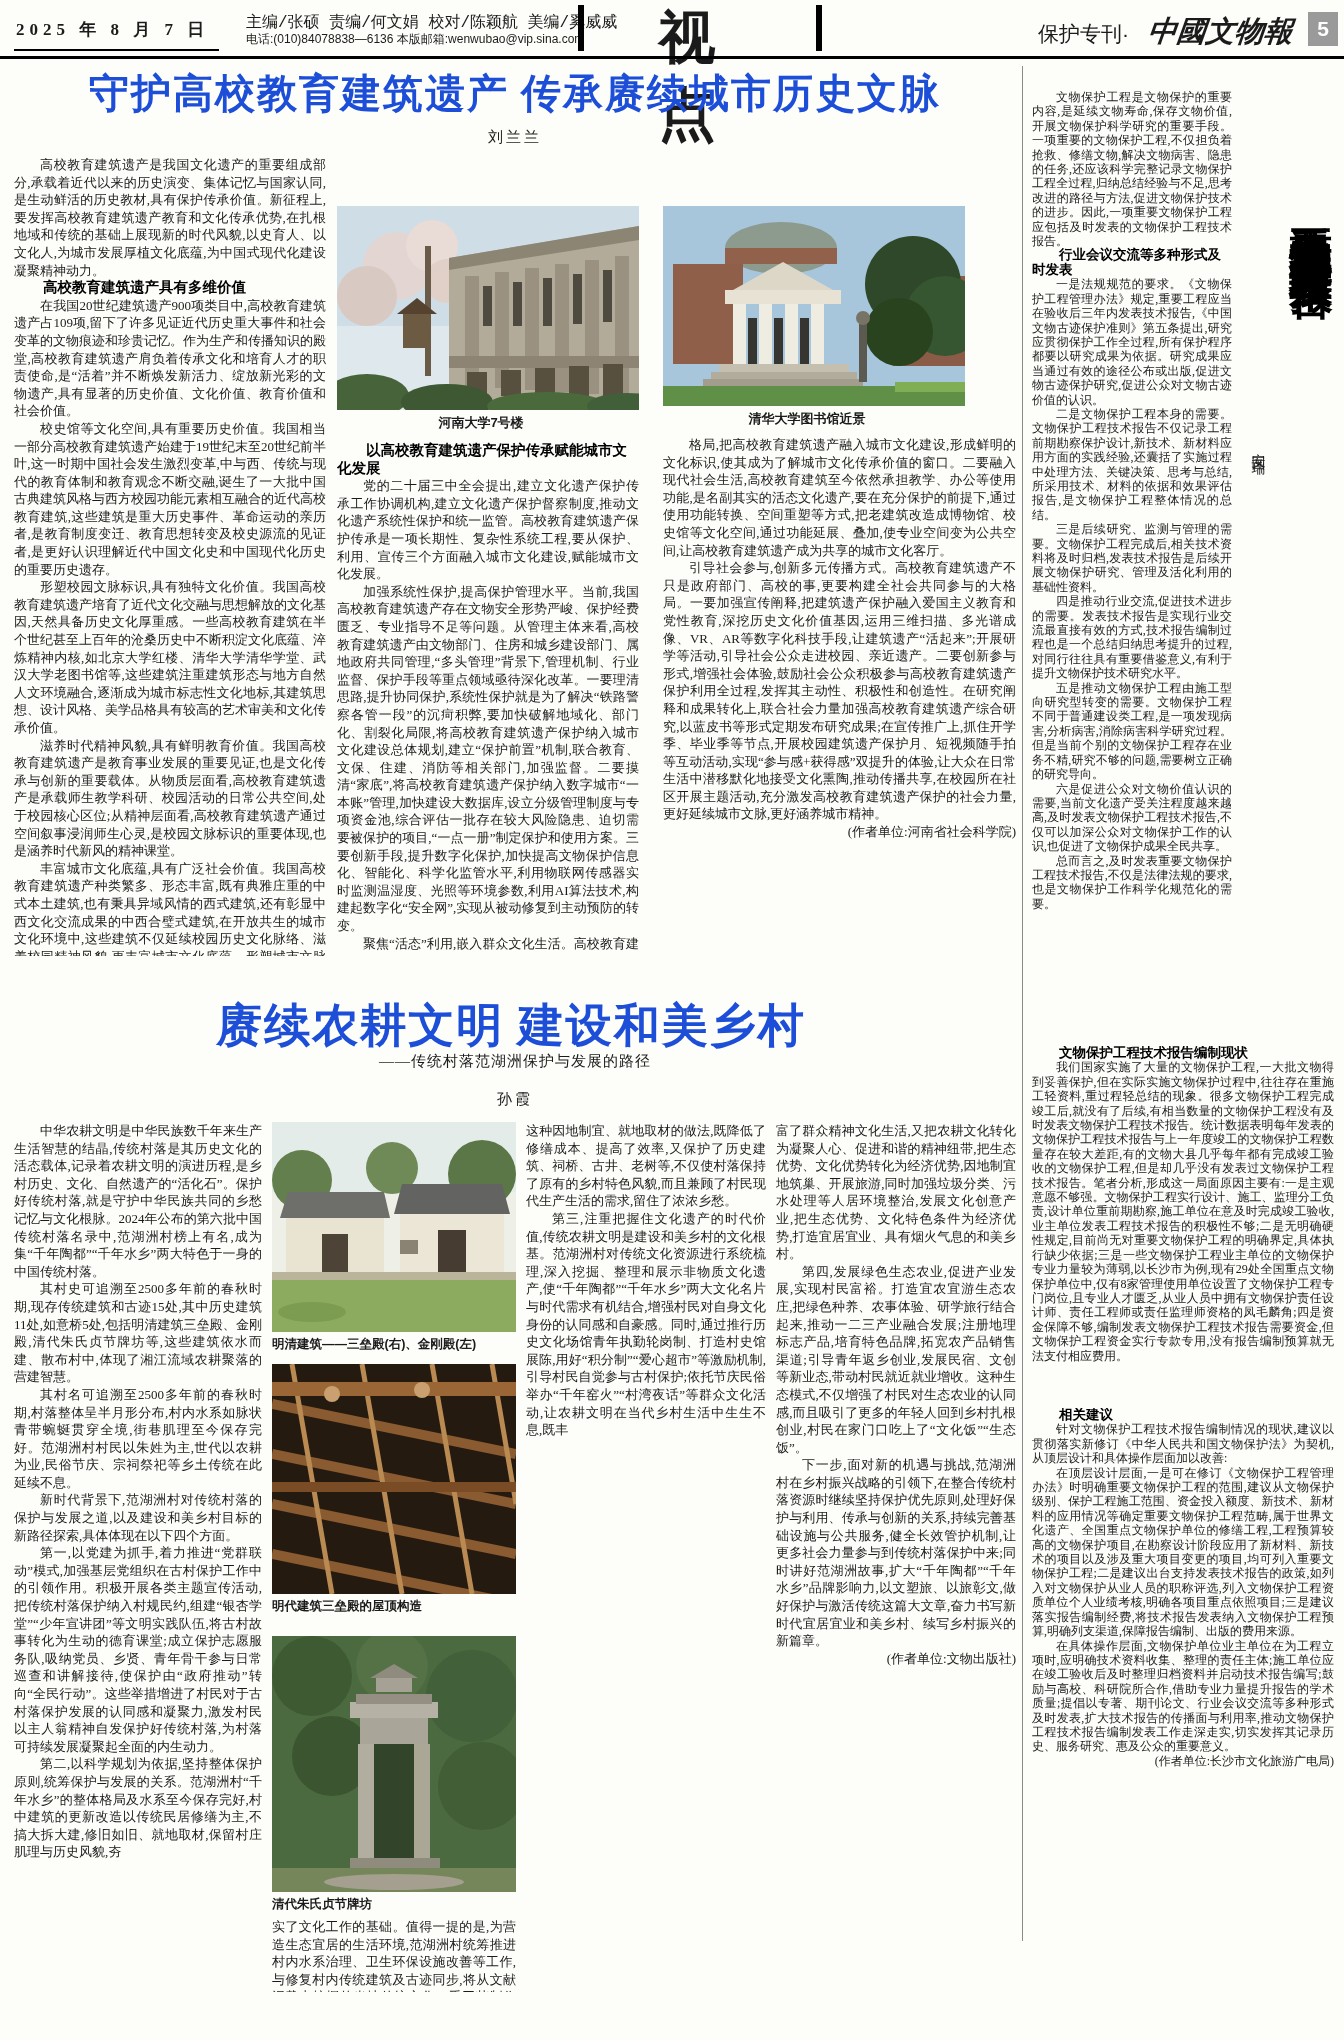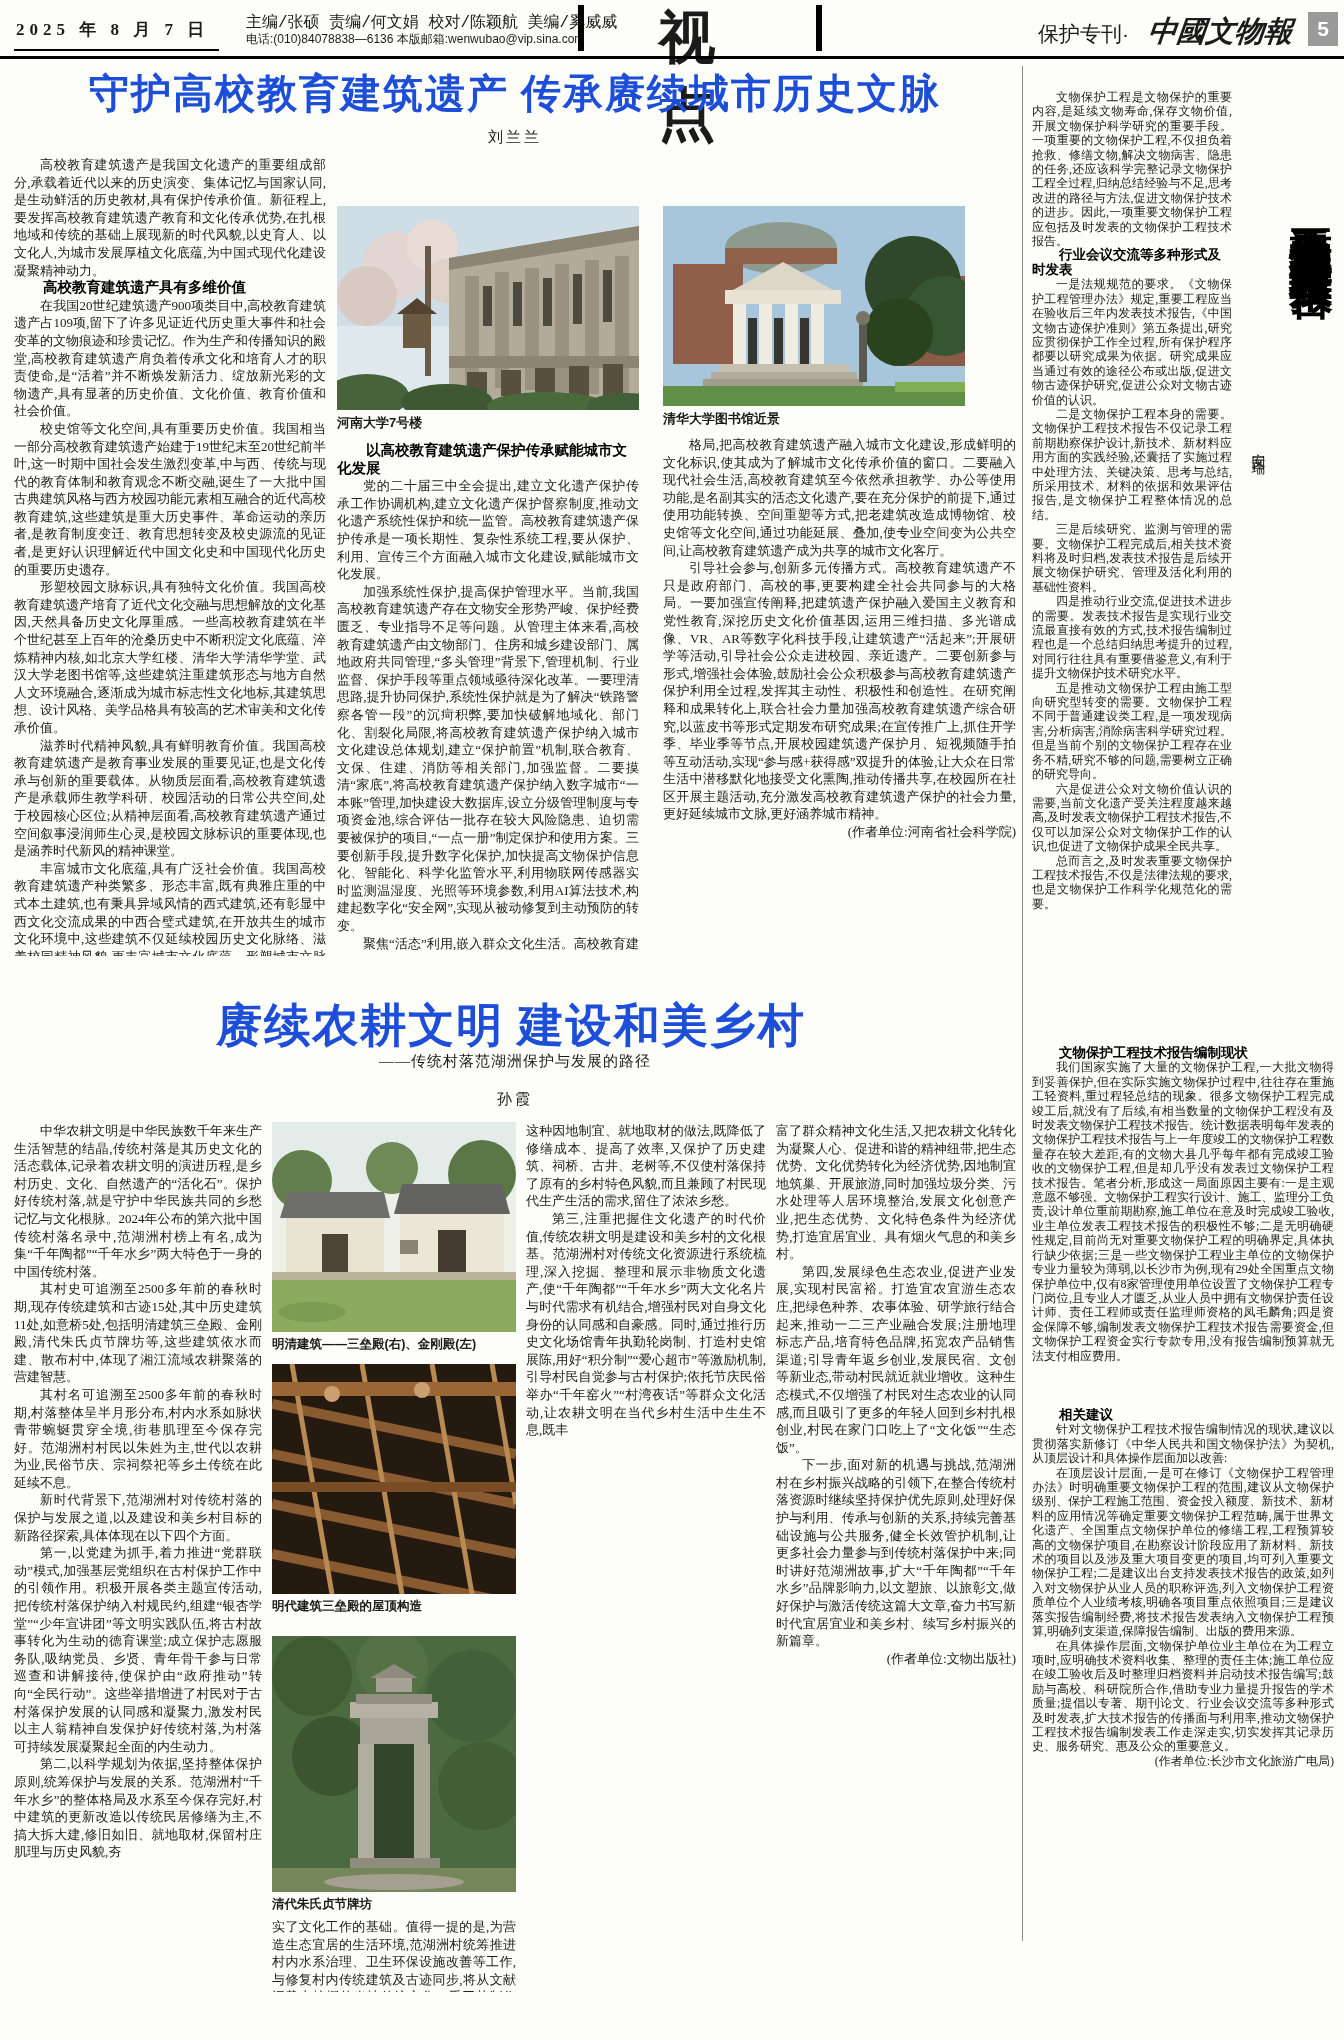--- a/index.html
+++ b/index.html
@@ -29,21 +29,21 @@
   .a2-by{position:absolute;left:14px;top:1090px;width:1002px;text-align:center;font-size:15px;letter-spacing:3px;}
   .col{position:absolute;text-align:justify;font-size:13px;line-height:17.6px;overflow:hidden;}
   .col p{margin:0;text-indent:2em;}
   .subhead{font-family:"Liberation Sans",sans-serif;font-weight:bold;font-size:14.5px;text-indent:0;
            text-align:left;margin:9px 0 7px 0;color:#000;}
   .credit{text-align:right;text-indent:0;margin-top:2px;}
   
   .fig{position:absolute;}
   .fig svg{display:block;}
   .cap{font-family:"Liberation Sans",sans-serif;font-weight:bold;font-size:13px;margin-top:4px;}
-  .cap.r{text-align:left;padding-right:14px;}
+  .cap.r{text-align:center;padding-right:14px;}
   .cap.c{font-size:12.5px;}
   
   .sb-col{position:absolute;text-align:justify;font-size:12px;line-height:14.4px;overflow:hidden;}
   .sb-col p{margin:0;text-indent:2em;}
   .sb-sub{font-family:"Liberation Sans",sans-serif;font-weight:bold;font-size:13.5px;text-indent:0;
           text-align:left;margin:10px 0 8px 0;color:#000;}
   .sb-title{position:absolute;left:1282px;top:192px;height:800px;writing-mode:vertical-rl;text-orientation:upright;
             font-size:43px;font-weight:900;letter-spacing:3px;color:#000;font-family:"Liberation Serif",serif;}
   .sb-author{position:absolute;left:1250px;top:442px;writing-mode:vertical-rl;text-orientation:upright;
              font-size:14px;letter-spacing:4px;font-family:"Liberation Sans",sans-serif;}

